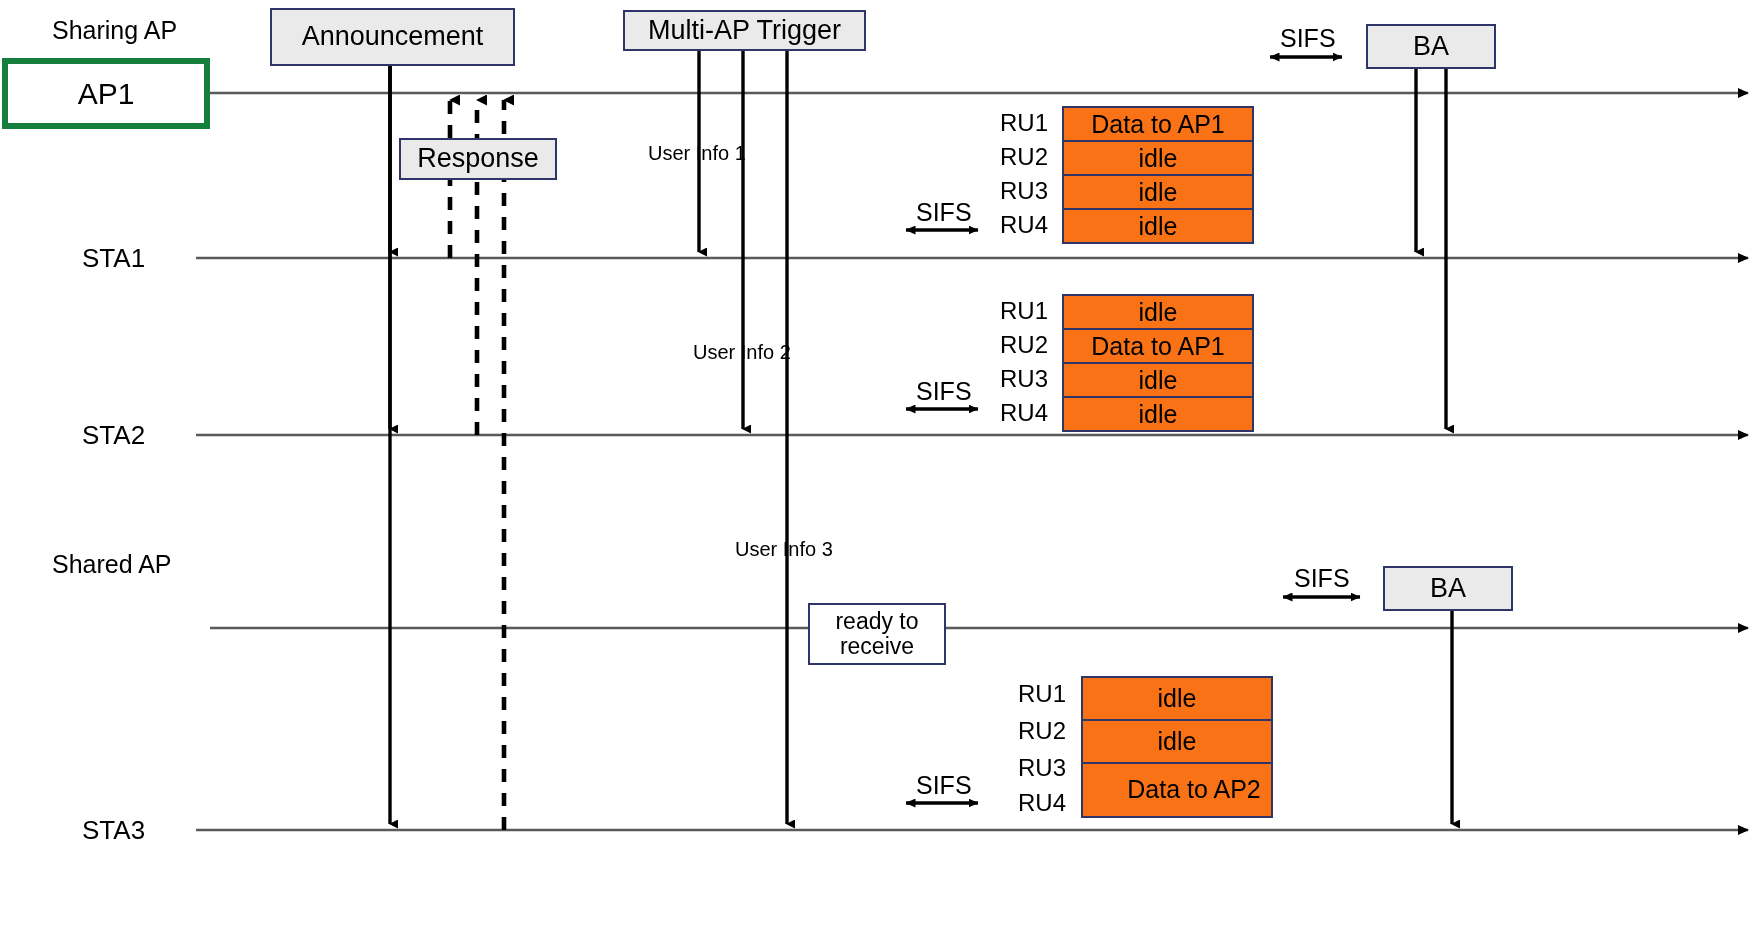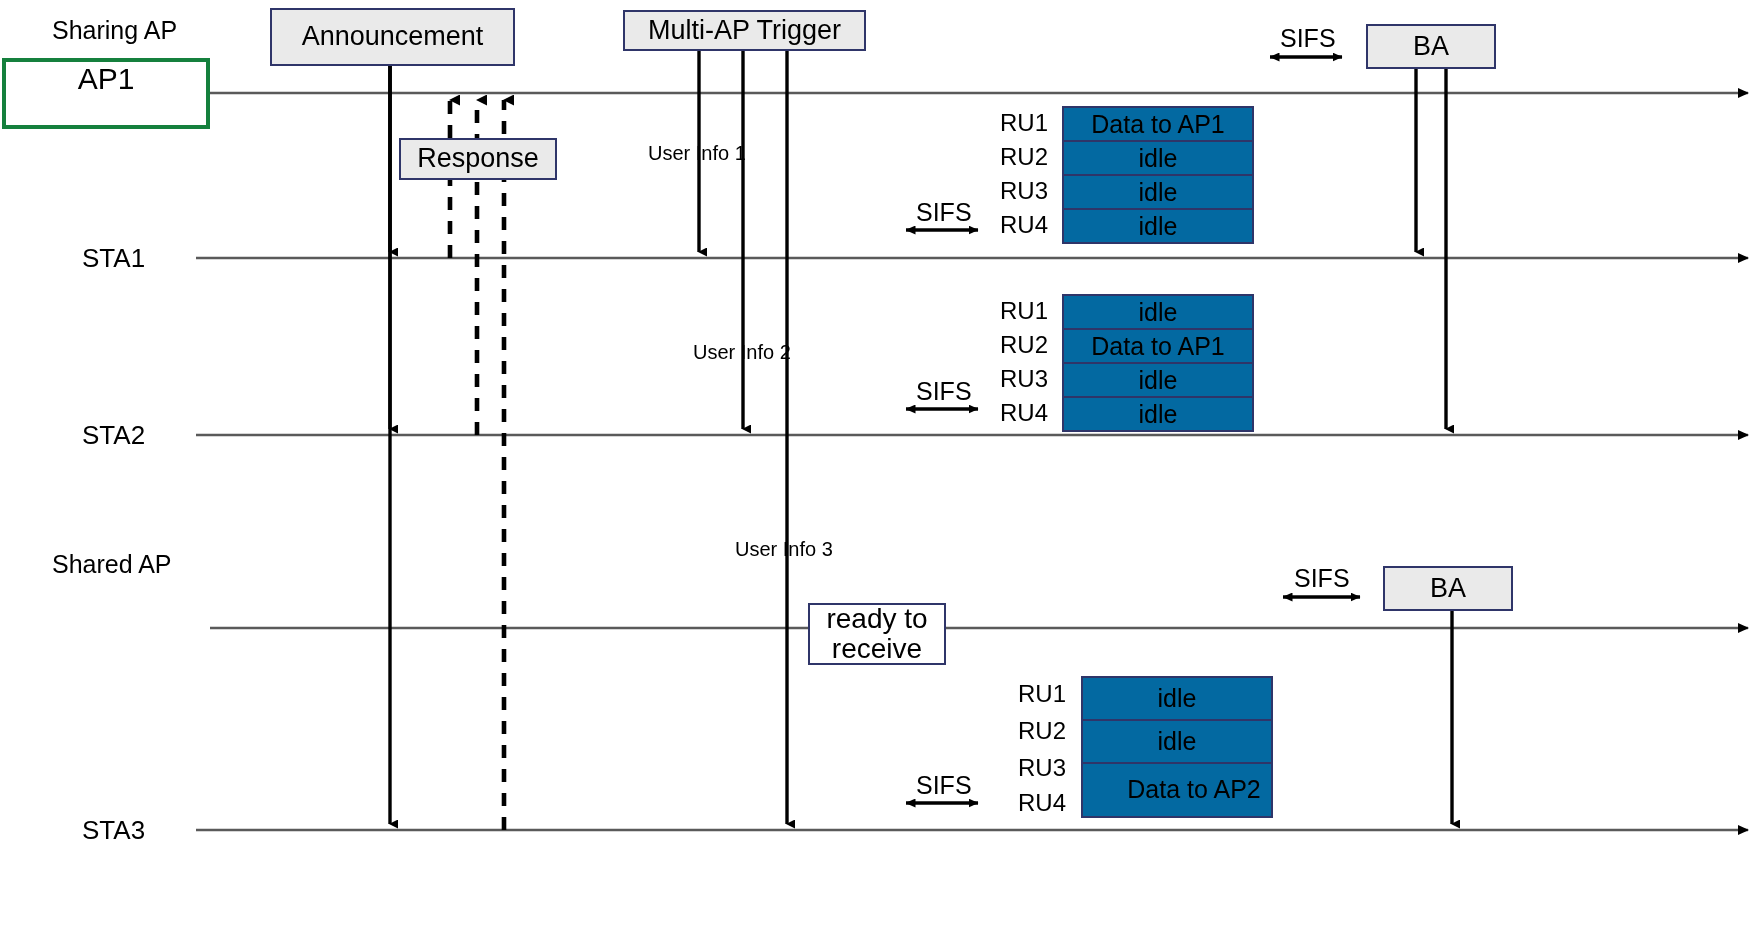--- a/index.html
+++ b/index.html
@@ -5,40 +5,40 @@
 <style>
   html,body{margin:0;padding:0;background:#ffffff;}
   body{width:1755px;height:945px;font-family:"Liberation Sans",sans-serif;color:#000;overflow:hidden;}
   #stage{position:relative;width:1755px;height:945px;background:#fff;}
   #svg-layer{position:absolute;left:0;top:0;width:1755px;height:945px;}
 
   .node-box{position:absolute;box-sizing:border-box;border:2px solid #2f3569;background:#eaeaea;
             display:flex;align-items:center;justify-content:center;text-align:center;line-height:1.08;}
   .node-box.plain{background:#ffffff;}
 
-  .ent-box{position:absolute;box-sizing:border-box;border:4px solid #15803d;background:#ffffff;
-           display:flex;justify-content:center;}
+  .ent-box{position:absolute;box-sizing:border-box;border:6px solid #15803d;background:#ffffff;
+           display:flex;align-items:center;justify-content:center;}
   .ent-label{font-size:30px;}
 
   .side-label{position:absolute;font-size:26px;white-space:nowrap;}
   .role-label{position:absolute;font-size:25px;white-space:nowrap;}
 
   .msg-label{position:absolute;font-size:20px;white-space:nowrap;}
   .sifs-label{position:absolute;font-size:25px;white-space:nowrap;}
 
   .ru-block{position:absolute;box-sizing:border-box;border:2px solid #2f3569;background:#eaeaea;
             display:flex;flex-direction:column;}
   .ru-cell{box-sizing:border-box;flex:1 1 auto;display:flex;align-items:center;justify-content:center;
-           background:#0369a1;border-bottom:2px solid #2f3569;font-size:25px;}
+           background:#f97316;border-bottom:2px solid #2f3569;font-size:25px;}
   .ru-cell:last-child{border-bottom:none;}
   .ru-cell.tall{flex:2 1 auto;padding-left:34px;}
   .ru-tag{position:absolute;font-size:24px;white-space:nowrap;}
 
   .box-text{font-size:27px;}
-  .box-text.small{font-size:28px;}
+  .box-text.small{font-size:23px;}
 </style>
 </head>
 <body>
 
 <div id="stage">
 
   <svg id="svg-layer" viewBox="0 0 1755 945" xmlns="http://www.w3.org/2000/svg">
     <defs>
       <marker id="ah-down" markerWidth="9" markerHeight="9" refX="4.5" refY="8" orient="auto" markerUnits="userSpaceOnUse">
         <path d="M0,0 L9,0 L4.5,9 Z" fill="#000"></path>

